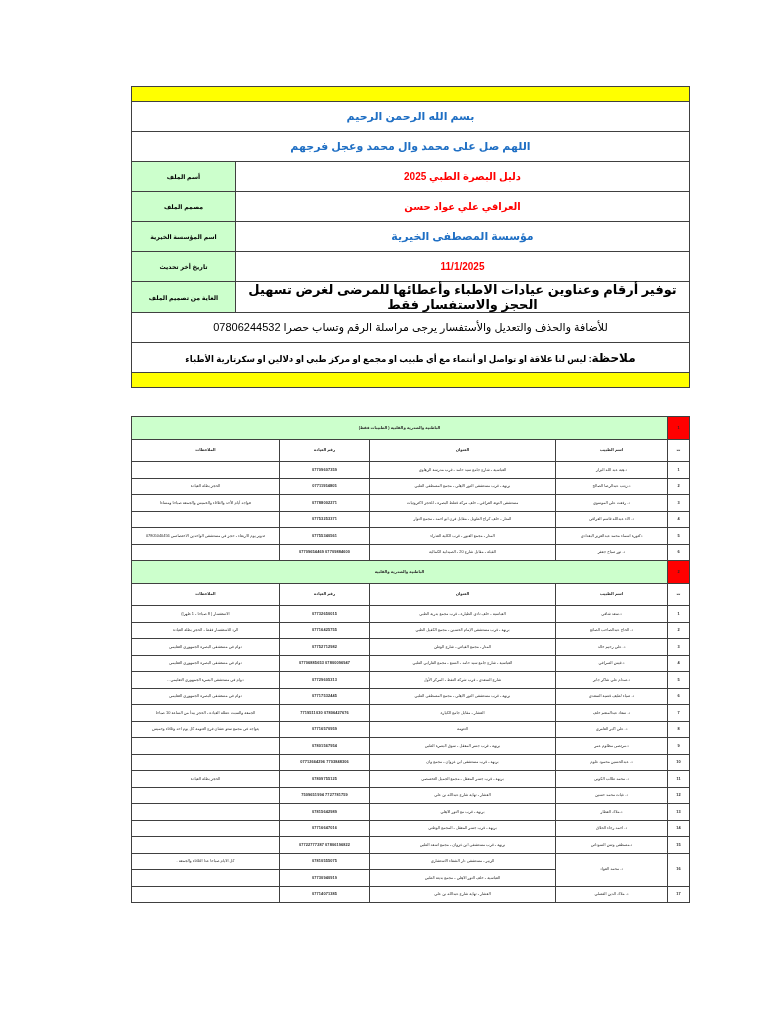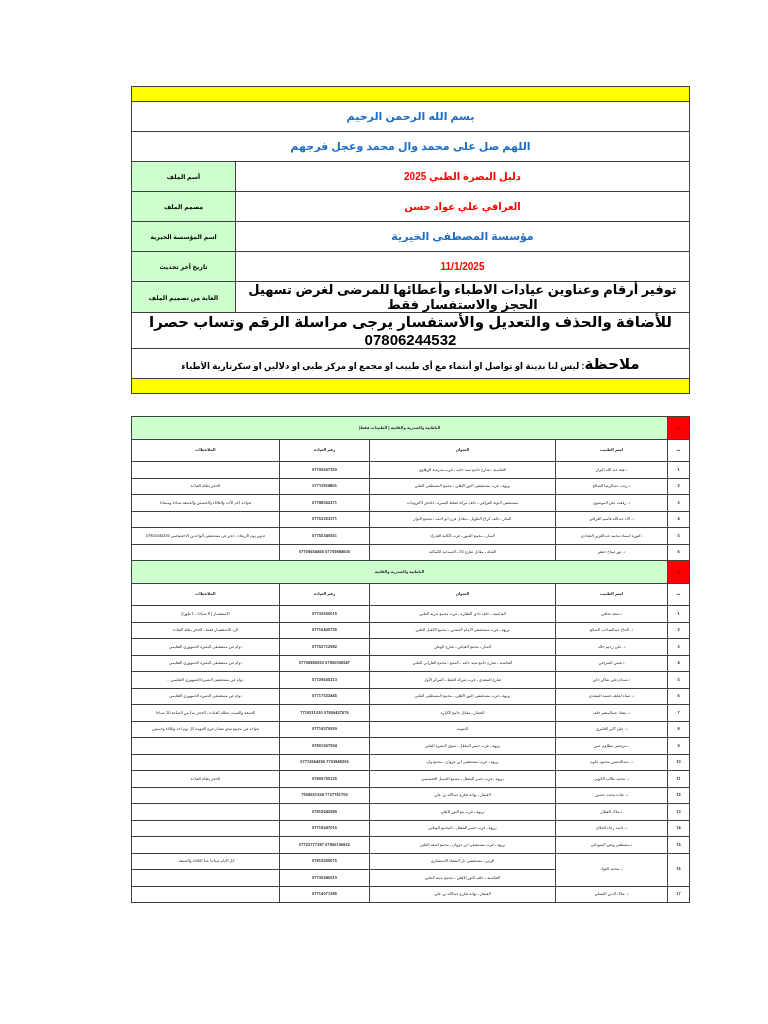--- a/index.html
+++ b/index.html
@@ -39,23 +39,23 @@
     background:#CCFFCC;
     width:104px;
     font-size:6.2px;
     color:#000;
     font-weight:600;
   }
   .val-cell{ background:#fff; }
   .t-blue{ color:#1F6FC4; font-weight:bold; font-size:11px; }
   .t-red { color:#FF0000; font-weight:bold; font-size:10px; }
   .t-black-sm{ color:#000; font-size:13px; font-weight:600; }
-  .t-black-md{ color:#000; font-size:15px; font-weight:700; }
+  .t-black-md{ color:#000; font-size:11px; font-weight:400; }
   .note-cell{ font-size:8.6px; font-weight:600; color:#000; }
-  .note-cell b{ font-size:15px; }
+  .note-cell b{ font-size:12px; }
   .gap-row td{ height:16px !important; background:#fff; }
 
   
   #directory{
     left:131px; top:416px; width:558px;
   }
   #directory td{
     height:15.5px;
     font-size:3.9px;
     color:#2b2b2b;
@@ -135,21 +135,21 @@
       <tr>
         <td class="val-cell t-black-sm">توفير أرقام وعناوين عيادات الاطباء وأعطائها للمرضى لغرض تسهيل الحجز والاستفسار فقط</td>
         <td class="lbl-green">الغاية من تصميم الملف</td>
       </tr>
 
       <tr>
         <td class="val-cell t-black-md" colspan="2">للأضافة والحذف والتعديل والأستفسار يرجى مراسلة الرقم  وتساب حصرا  07806244532</td>
       </tr>
       <tr>
         <td class="val-cell note-cell" colspan="2">
-          <b>ملاحظة</b><span>: ليس لنا بدينة او تواصل او أنتماء مع أي طبيب او مجمع او مركز طبي او دلالين او سكرتارية الأطباء</span>
+          <b>ملاحظة</b><span>: ليس لنا علاقة او تواصل او أنتماء مع أي طبيب او مجمع او مركز طبي او دلالين او سكرتارية الأطباء</span>
         </td>
       </tr>
       <tr>
         <td class="bar-yellow" colspan="2"></td>
       </tr>
       <tr class="gap-row">
         <td colspan="2" style="border:none"></td>
       </tr>
     </tbody>
   </table>

